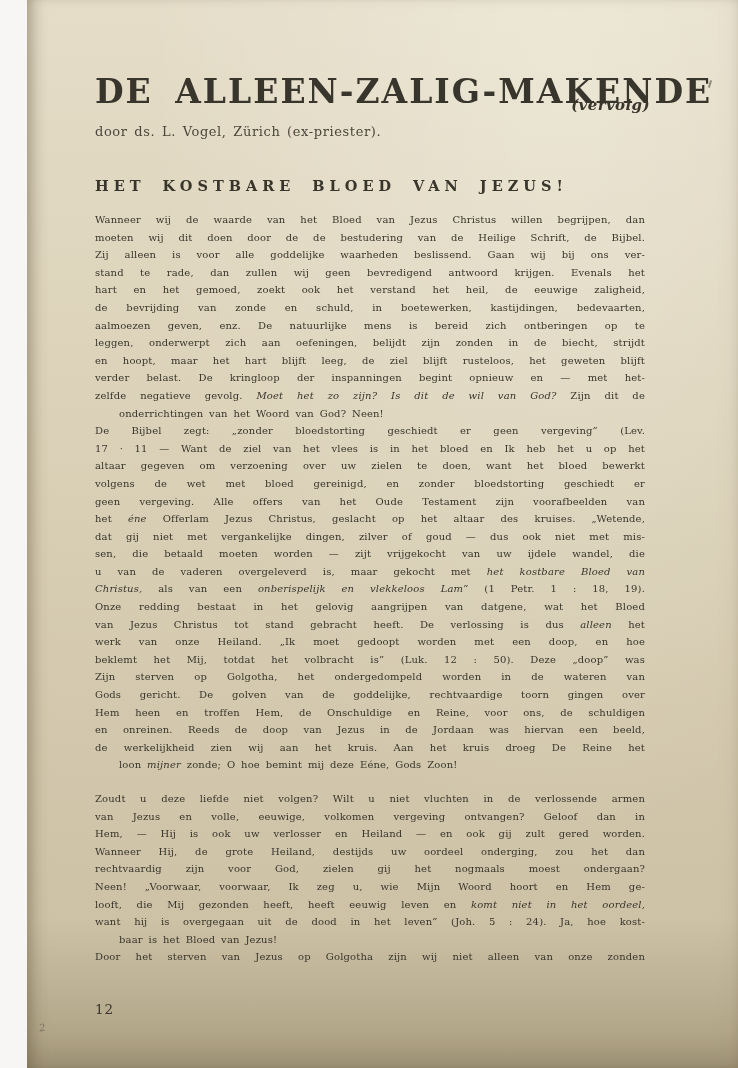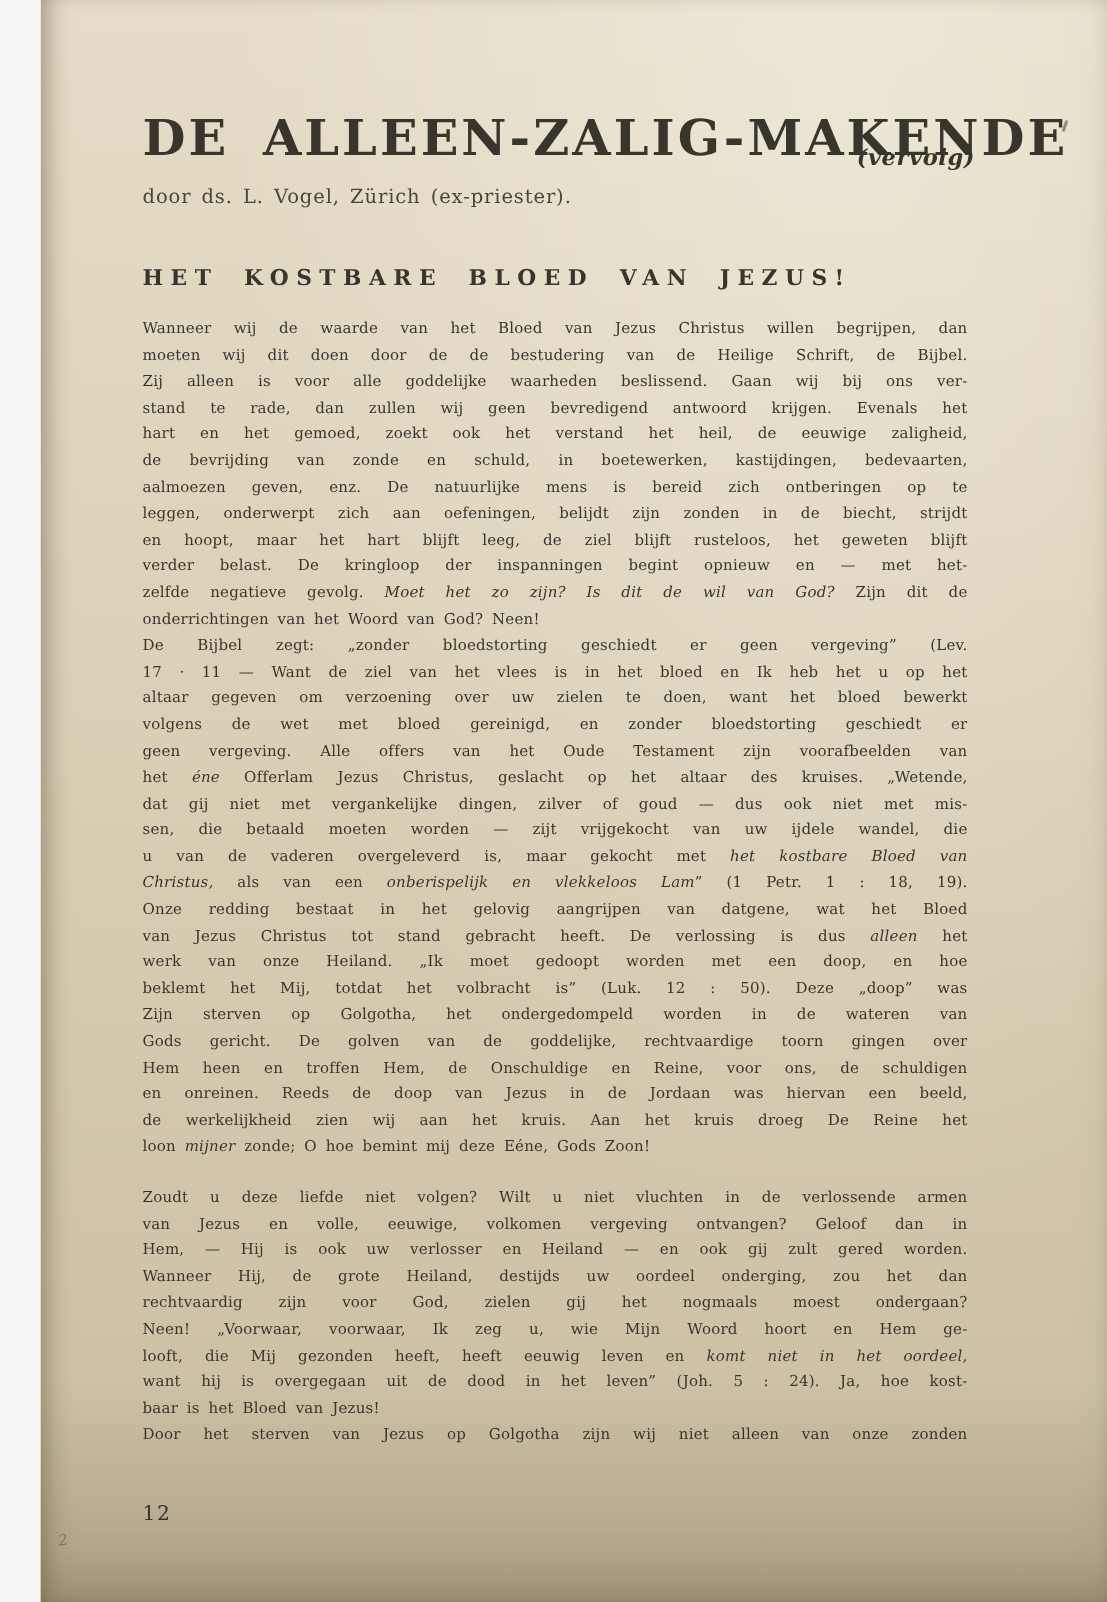--- a/index.html
+++ b/index.html
@@ -21,21 +21,21 @@
   .subtitle{position:absolute;top:96px;left:68px;width:555px;text-align:right;
             font-size:15px;font-style:italic;font-weight:bold;letter-spacing:.4px;}
   .byline{position:absolute;left:68px;top:124px;font-size:13px;letter-spacing:.6px;
           word-spacing:2px;color:var(--muted-ink,#4a463c);}
   .section-heading{position:absolute;left:68px;top:177px;font-size:14.5px;font-weight:bold;
           letter-spacing:5px;word-spacing:7px;color:var(--ink,#38352c);}
   .body-col{position:absolute;left:68px;top:211px;width:550px;
             font-size:10px;line-height:17.6px;letter-spacing:.15px;}
   .block.gap{margin-top:16px;}
   .line{text-align:justify;text-align-last:justify;height:17.6px;overflow:hidden;}
-  .line.end{text-align-last:left;word-spacing:2.5px;}
+  .line.end{text-align-last:left;word-spacing:2.5px;margin-left:24px;}
   .line em{font-style:italic;}
   .footer-num{position:absolute;left:68px;top:1001px;width:550px;text-align:left;
               font-size:13.5px;letter-spacing:1px;color:var(--ink,#38352c);}
   .pencil-mark{position:absolute;left:12px;top:1022px;font-size:10px;font-style:italic;
                opacity:.5;transform:rotate(-8deg);color:var(--muted-ink,#4a463c);}
   .scan-speck{position:absolute;left:682px;top:80px;width:2px;height:8px;
               background:rgba(80,70,55,.55);transform:rotate(18deg);border-radius:1px;}
 </style>
 </head>
 <body>

